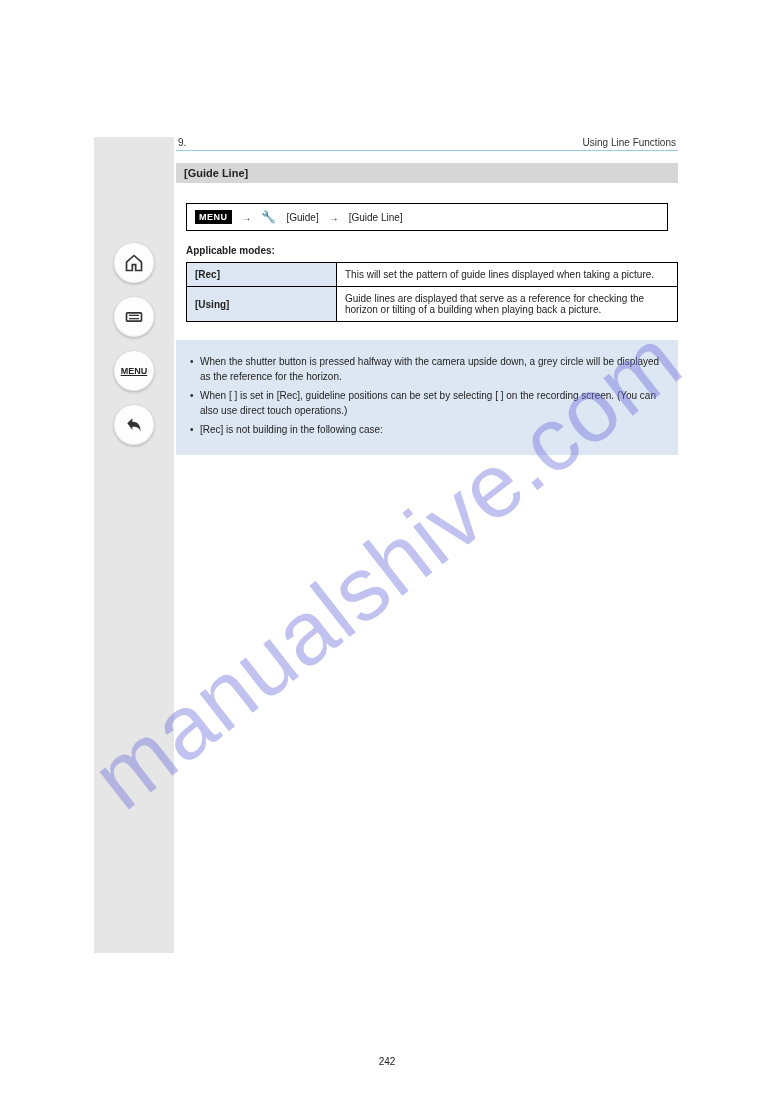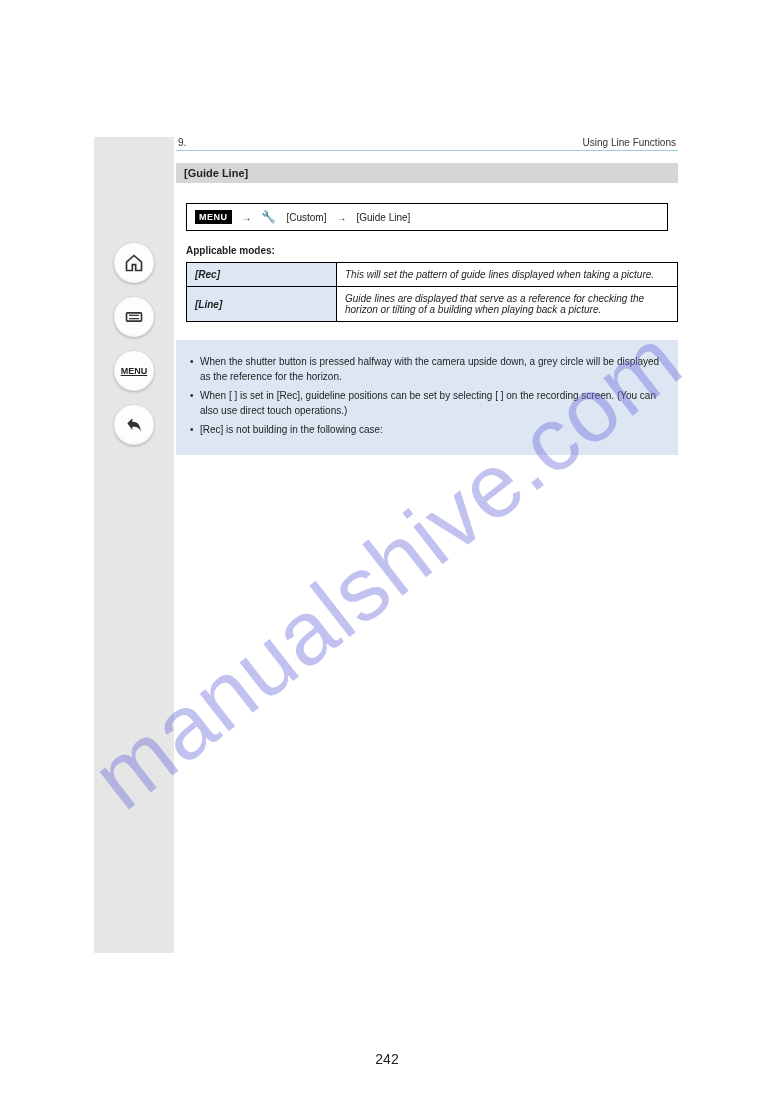--- a/index.html
+++ b/index.html
@@ -86,21 +86,20 @@
   .applicable {
     font-size: 10px;
     margin: 8px 10px 6px 10px;
   }
   .applicable b { font-weight: bold; }
   .settings-table {
     border-collapse: collapse;
     width: calc(100% - 10px);
     margin-left: 10px;
     font-size: 10px;
-    font-style: italic;
   }
   .settings-table td {
     border: 1px solid #000;
     padding: 6px 8px;
     vertical-align: middle;
   }
   .settings-table .label-cell {
     background: #dde7f3;
     width: 150px;
     font-weight: bold;
@@ -129,21 +128,21 @@
   }
   .info-box .sub {
     padding-left: 18px;
   }
   .info-box .sub::before { content: "–"; }
   .page-num {
     position: absolute;
     left: 50%;
     transform: translateX(-50%);
     bottom: 27px;
-    font-size: 14px;
+    font-size: 10px;
   }
   .watermark {
     position: absolute;
     left: 50%; top: 52%;
     transform: translate(-50%,-50%) rotate(-38deg);
     font-size: 90px;
     font-weight: 500;
     color: rgba(110,110,220,.42);
     white-space: nowrap;
     pointer-events: none;
@@ -186,38 +185,38 @@
     <span>Using Line Functions</span>
   </div>
   <hr class="hr-blue">
 
   <div class="section-bar">[Guide Line]</div>
 
   <div class="menu-path-box">
     <span class="menu-badge">MENU</span>
     <span>→</span>
     <span class="wrench">🔧</span>
-    <span>[Custom]</span>
+    <span>[Guide]</span>
     <span>→</span>
     <span>[Guide Line]</span>
   </div>
 
   <div class="applicable">
     <b>Applicable modes:</b>
     <span></span>
   </div>
 
   <table class="settings-table">
     <tbody>
         <tr>
       <td class="label-cell">[Rec]</td>
       <td>This will set the pattern of guide lines displayed when taking a picture.</td>
     </tr>
     <tr>
-      <td class="label-cell">[Line]</td>
+      <td class="label-cell">[Using]</td>
       <td>Guide lines are displayed that serve as a reference for checking the horizon or tilting of a building when playing back a picture.</td>
     </tr>
   </tbody>
     </table>
 
   <div class="info-box">
     <ul>
       <li>When the shutter button is pressed halfway with the camera upside down, a grey circle will be displayed as the reference for the horizon.</li>
       <li>When [   ] is set in [Rec], guideline positions can be set by selecting [   ] on the recording screen. (You can also use direct touch operations.)</li>
       <li>[Rec] is not building in the following case:</li>

